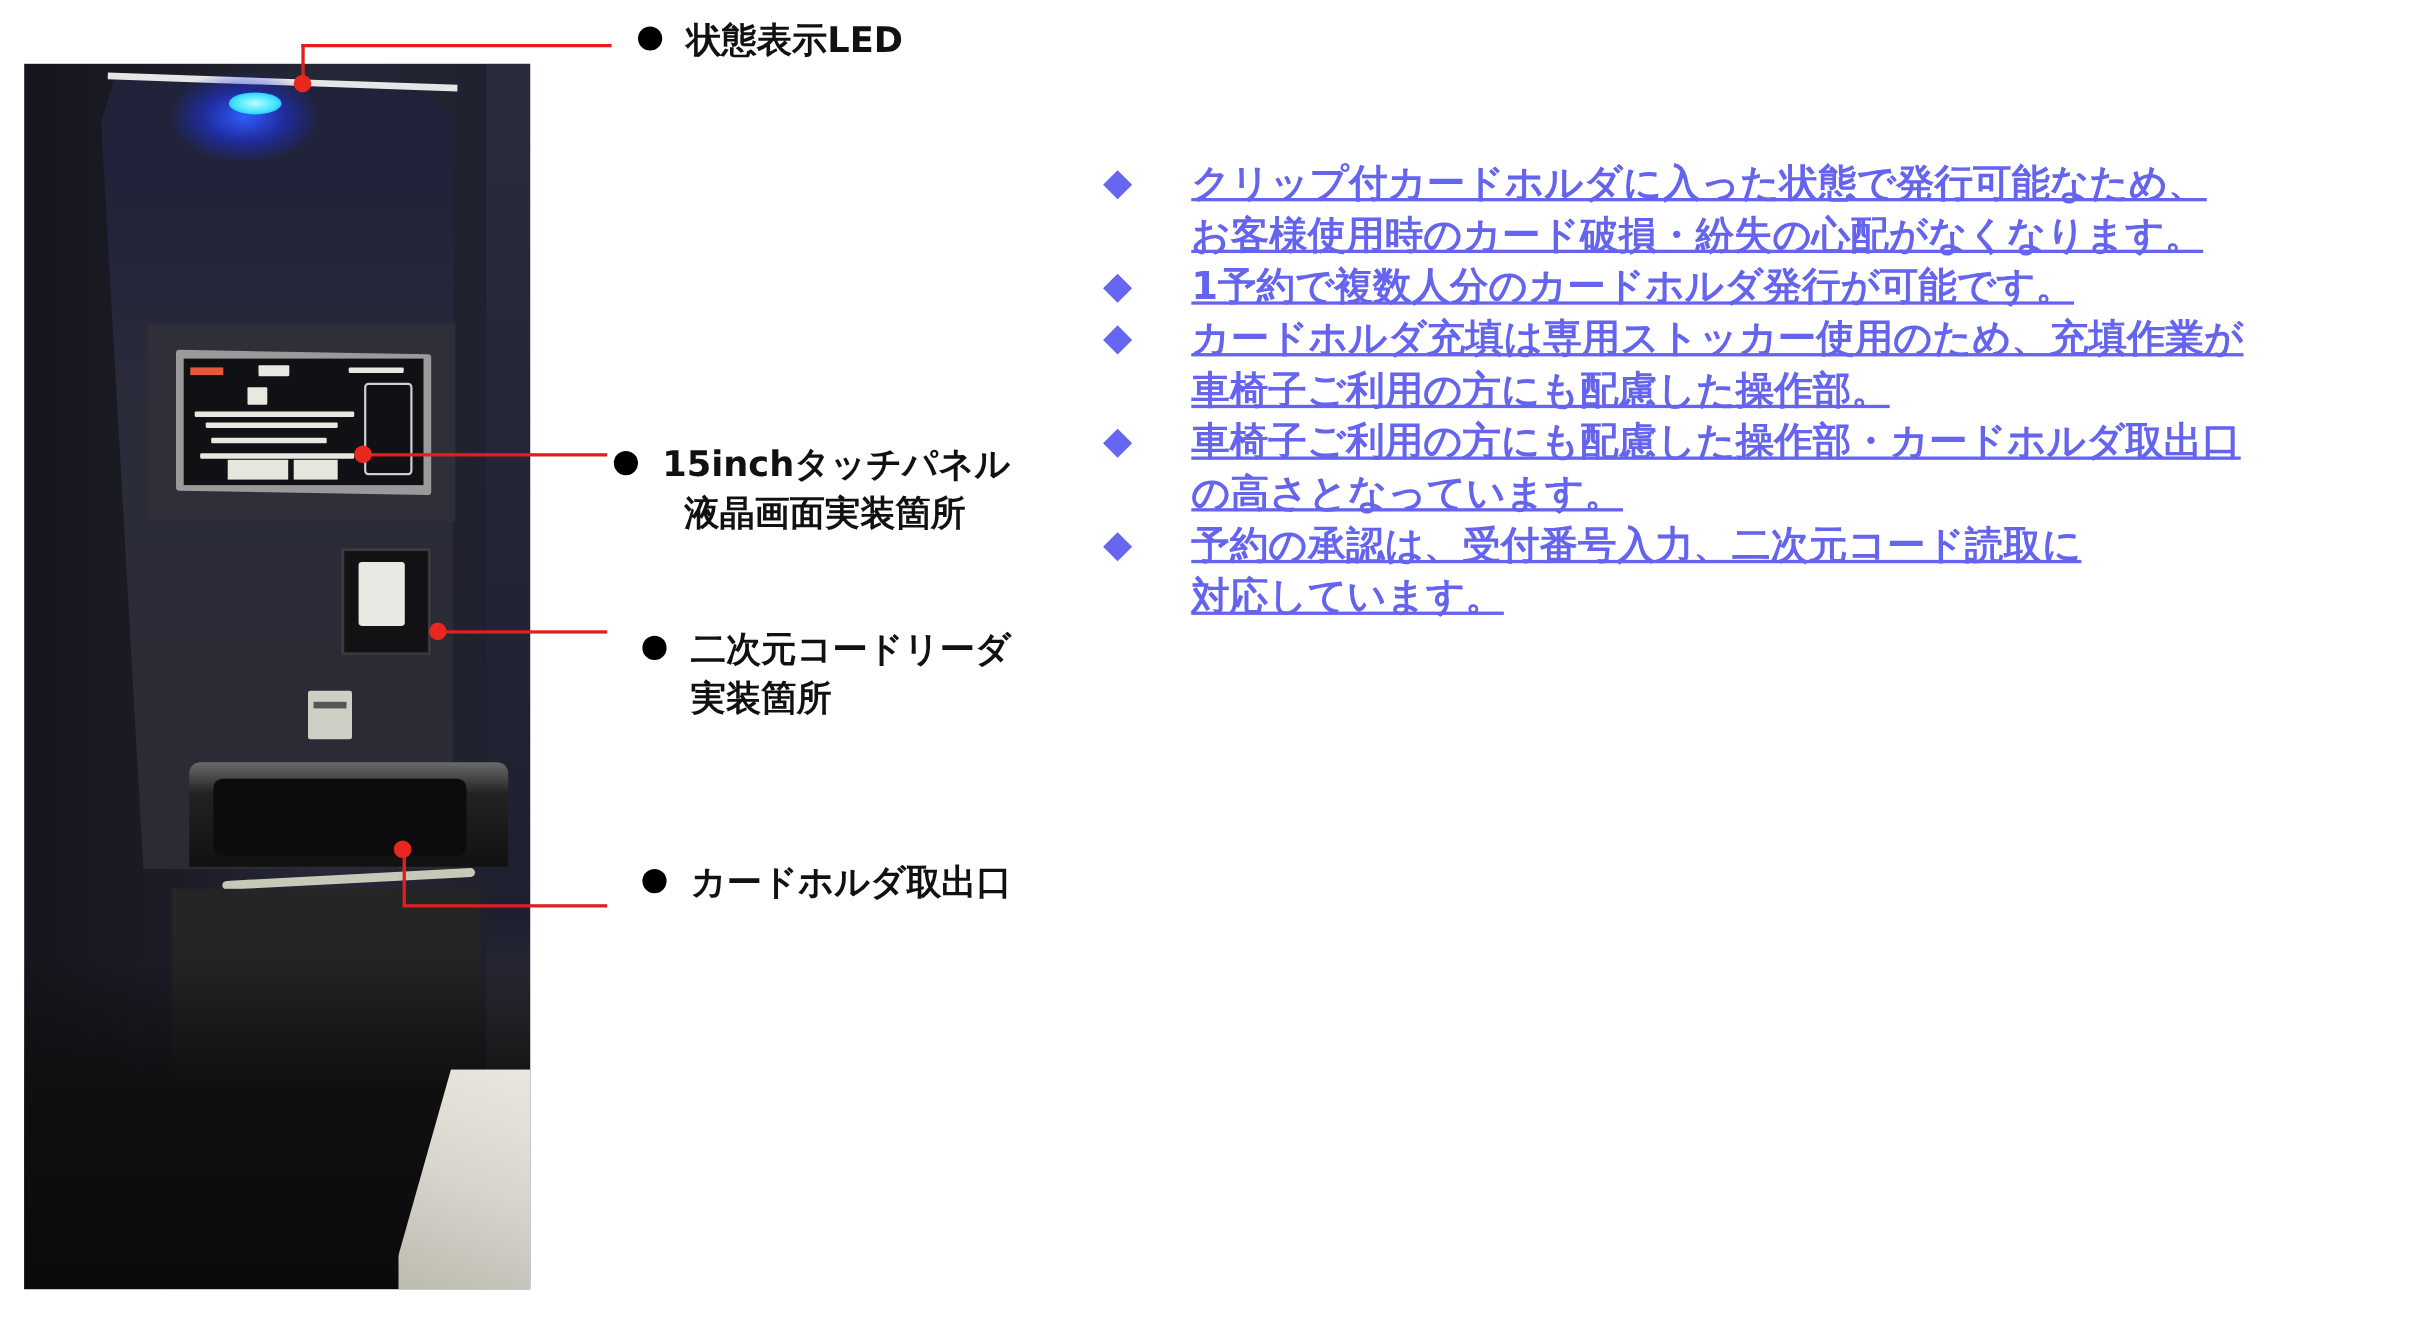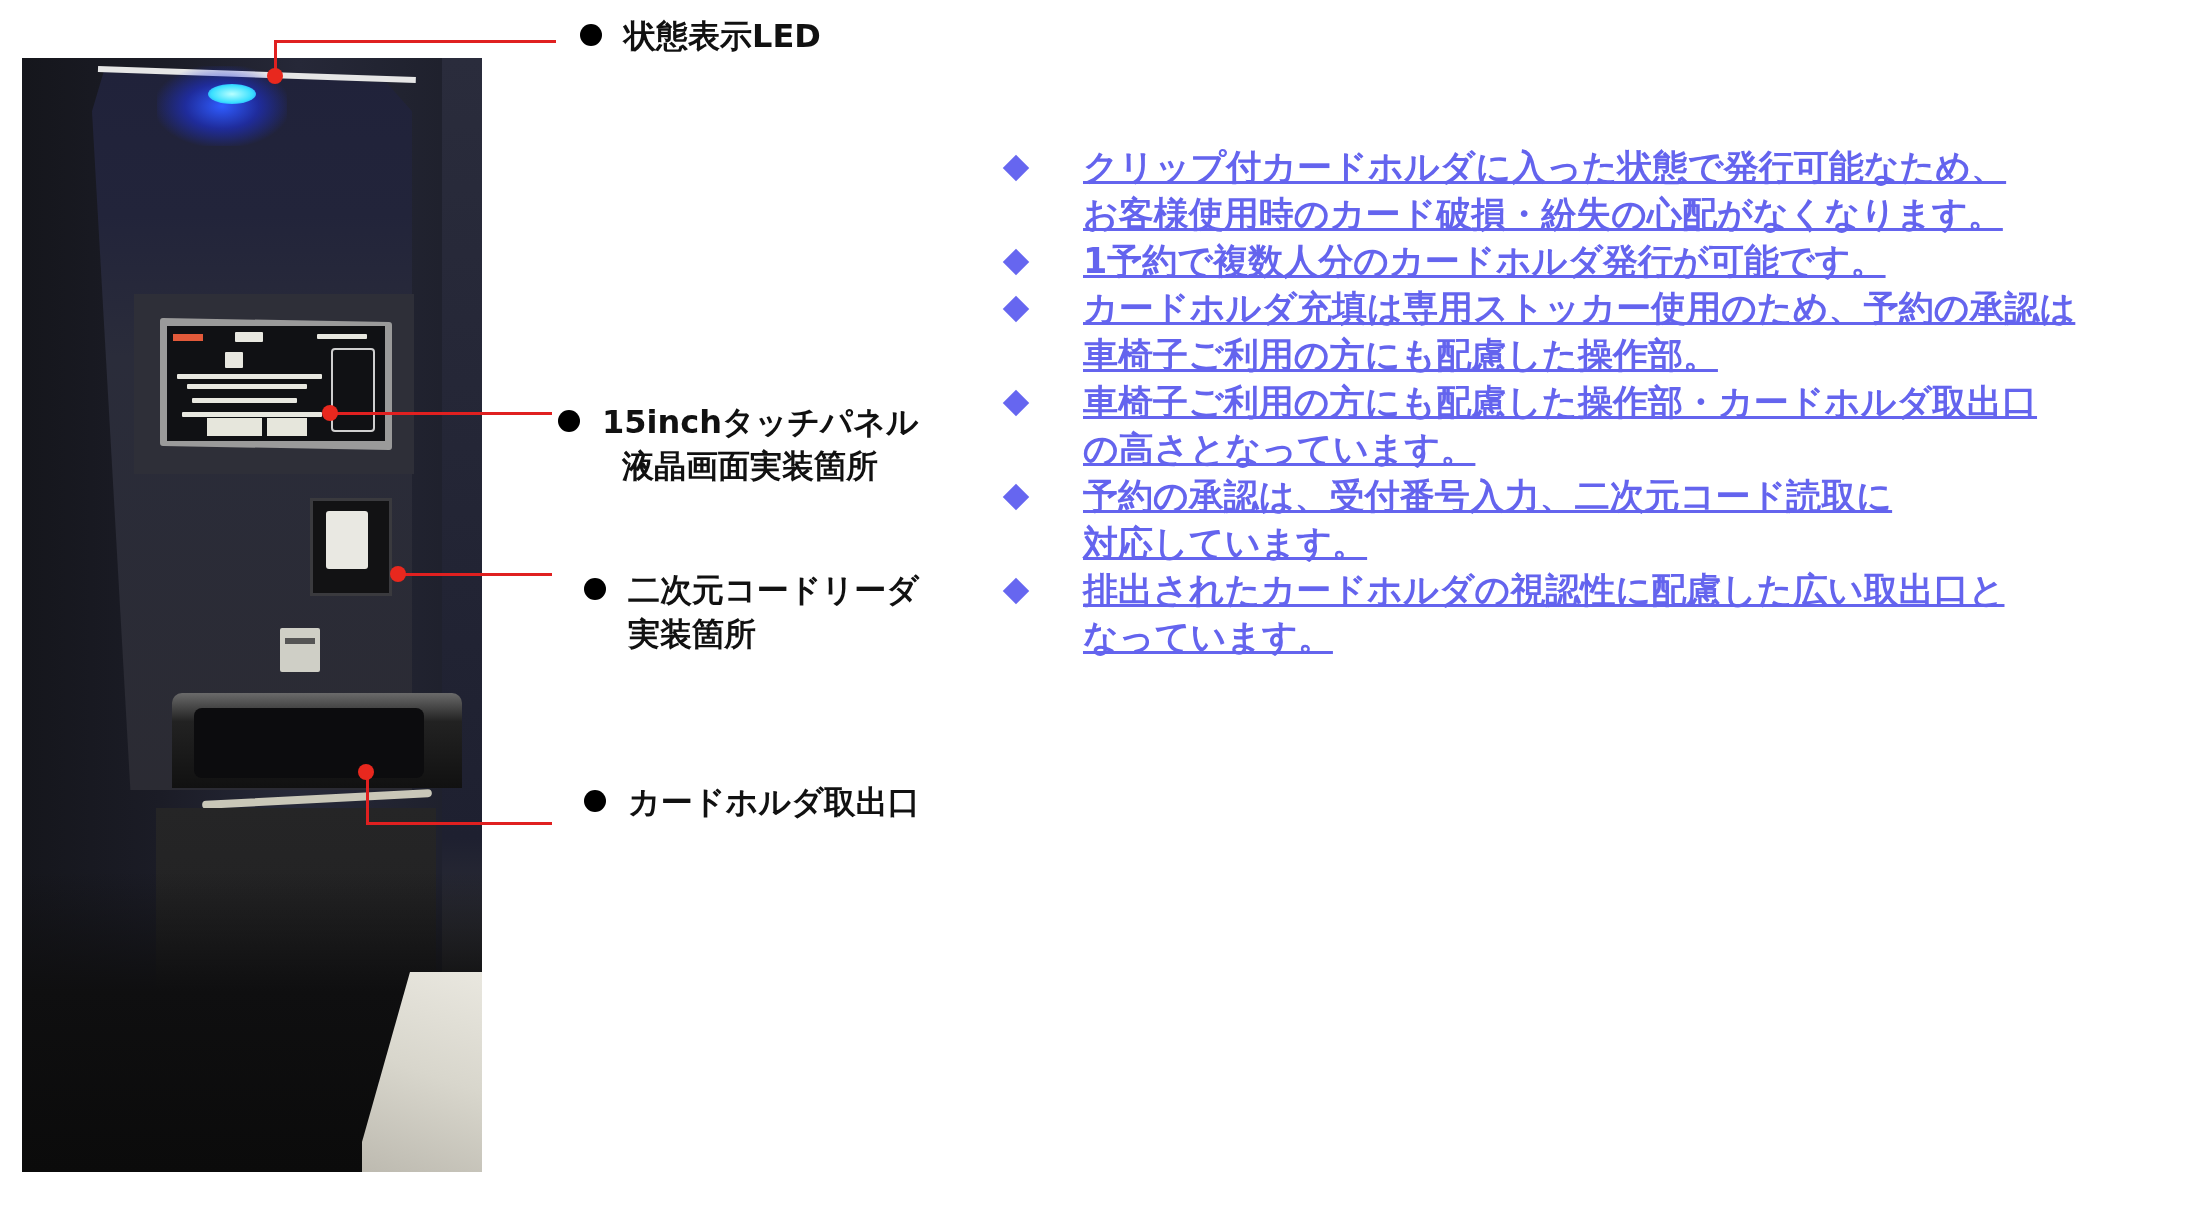--- a/index.html
+++ b/index.html
@@ -147,31 +147,26 @@
     <span class="diamond"></span>
     <span class="line">クリップ付カードホルダに入った状態で発行可能なため、</span>
     <span class="line">お客様使用時のカード破損・紛失の心配がなくなります。</span>
   </div>
   <div class="feature">
     <span class="diamond"></span>
     <span class="line">1予約で複数人分のカードホルダ発行が可能です。</span>
   </div>
   <div class="feature">
     <span class="diamond"></span>
-    <span class="line">カードホルダ充填は専用ストッカー使用のため、予約の承認は</span>
+    <span class="line">カードホルダ充填は専用ストッカー使用のため、充填作業が</span>
     <span class="line">車椅子ご利用の方にも配慮した操作部。</span>
   </div>
   <div class="feature">
     <span class="diamond"></span>
     <span class="line">車椅子ご利用の方にも配慮した操作部・カードホルダ取出口</span>
     <span class="line">の高さとなっています。</span>
   </div>
   <div class="feature">
     <span class="diamond"></span>
     <span class="line">予約の承認は、受付番号入力、二次元コード読取に</span>
     <span class="line">対応しています。</span>
   </div>
-  <div class="feature">
-    <span class="diamond"></span>
-    <span class="line">排出されたカードホルダの視認性に配慮した広い取出口と</span>
-    <span class="line">なっています。</span>
-  </div>
 </div>
 
 </body></html>

